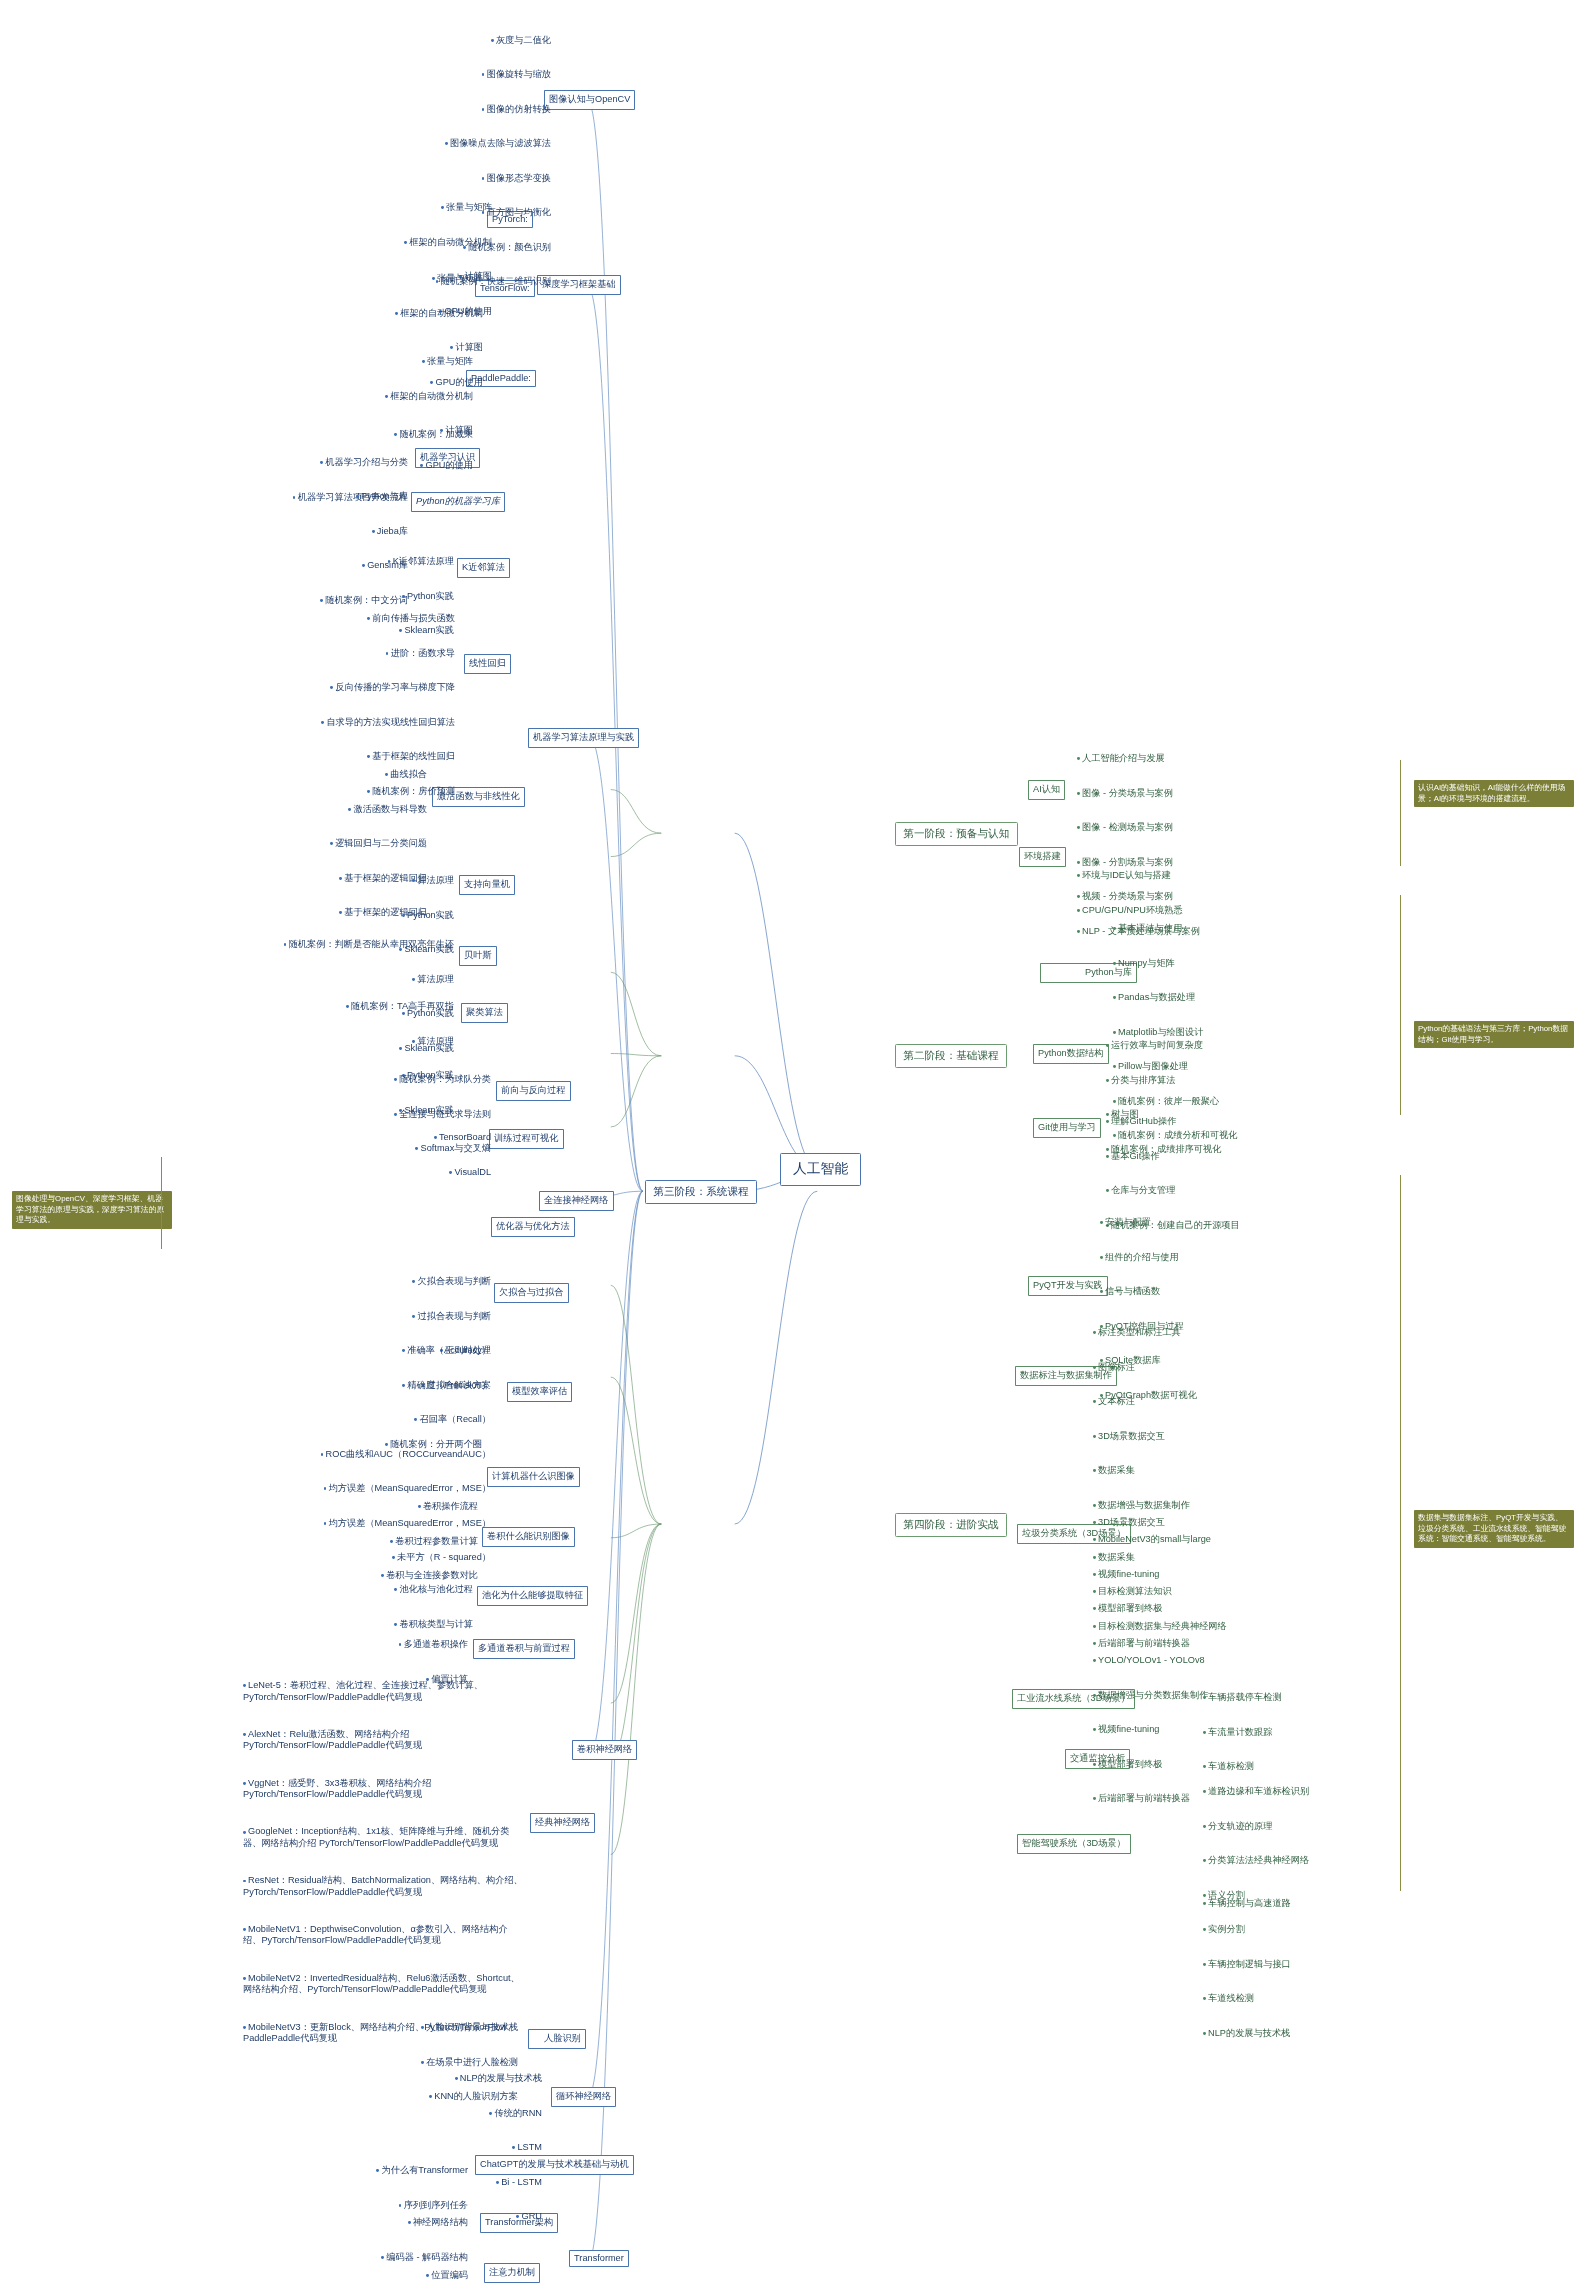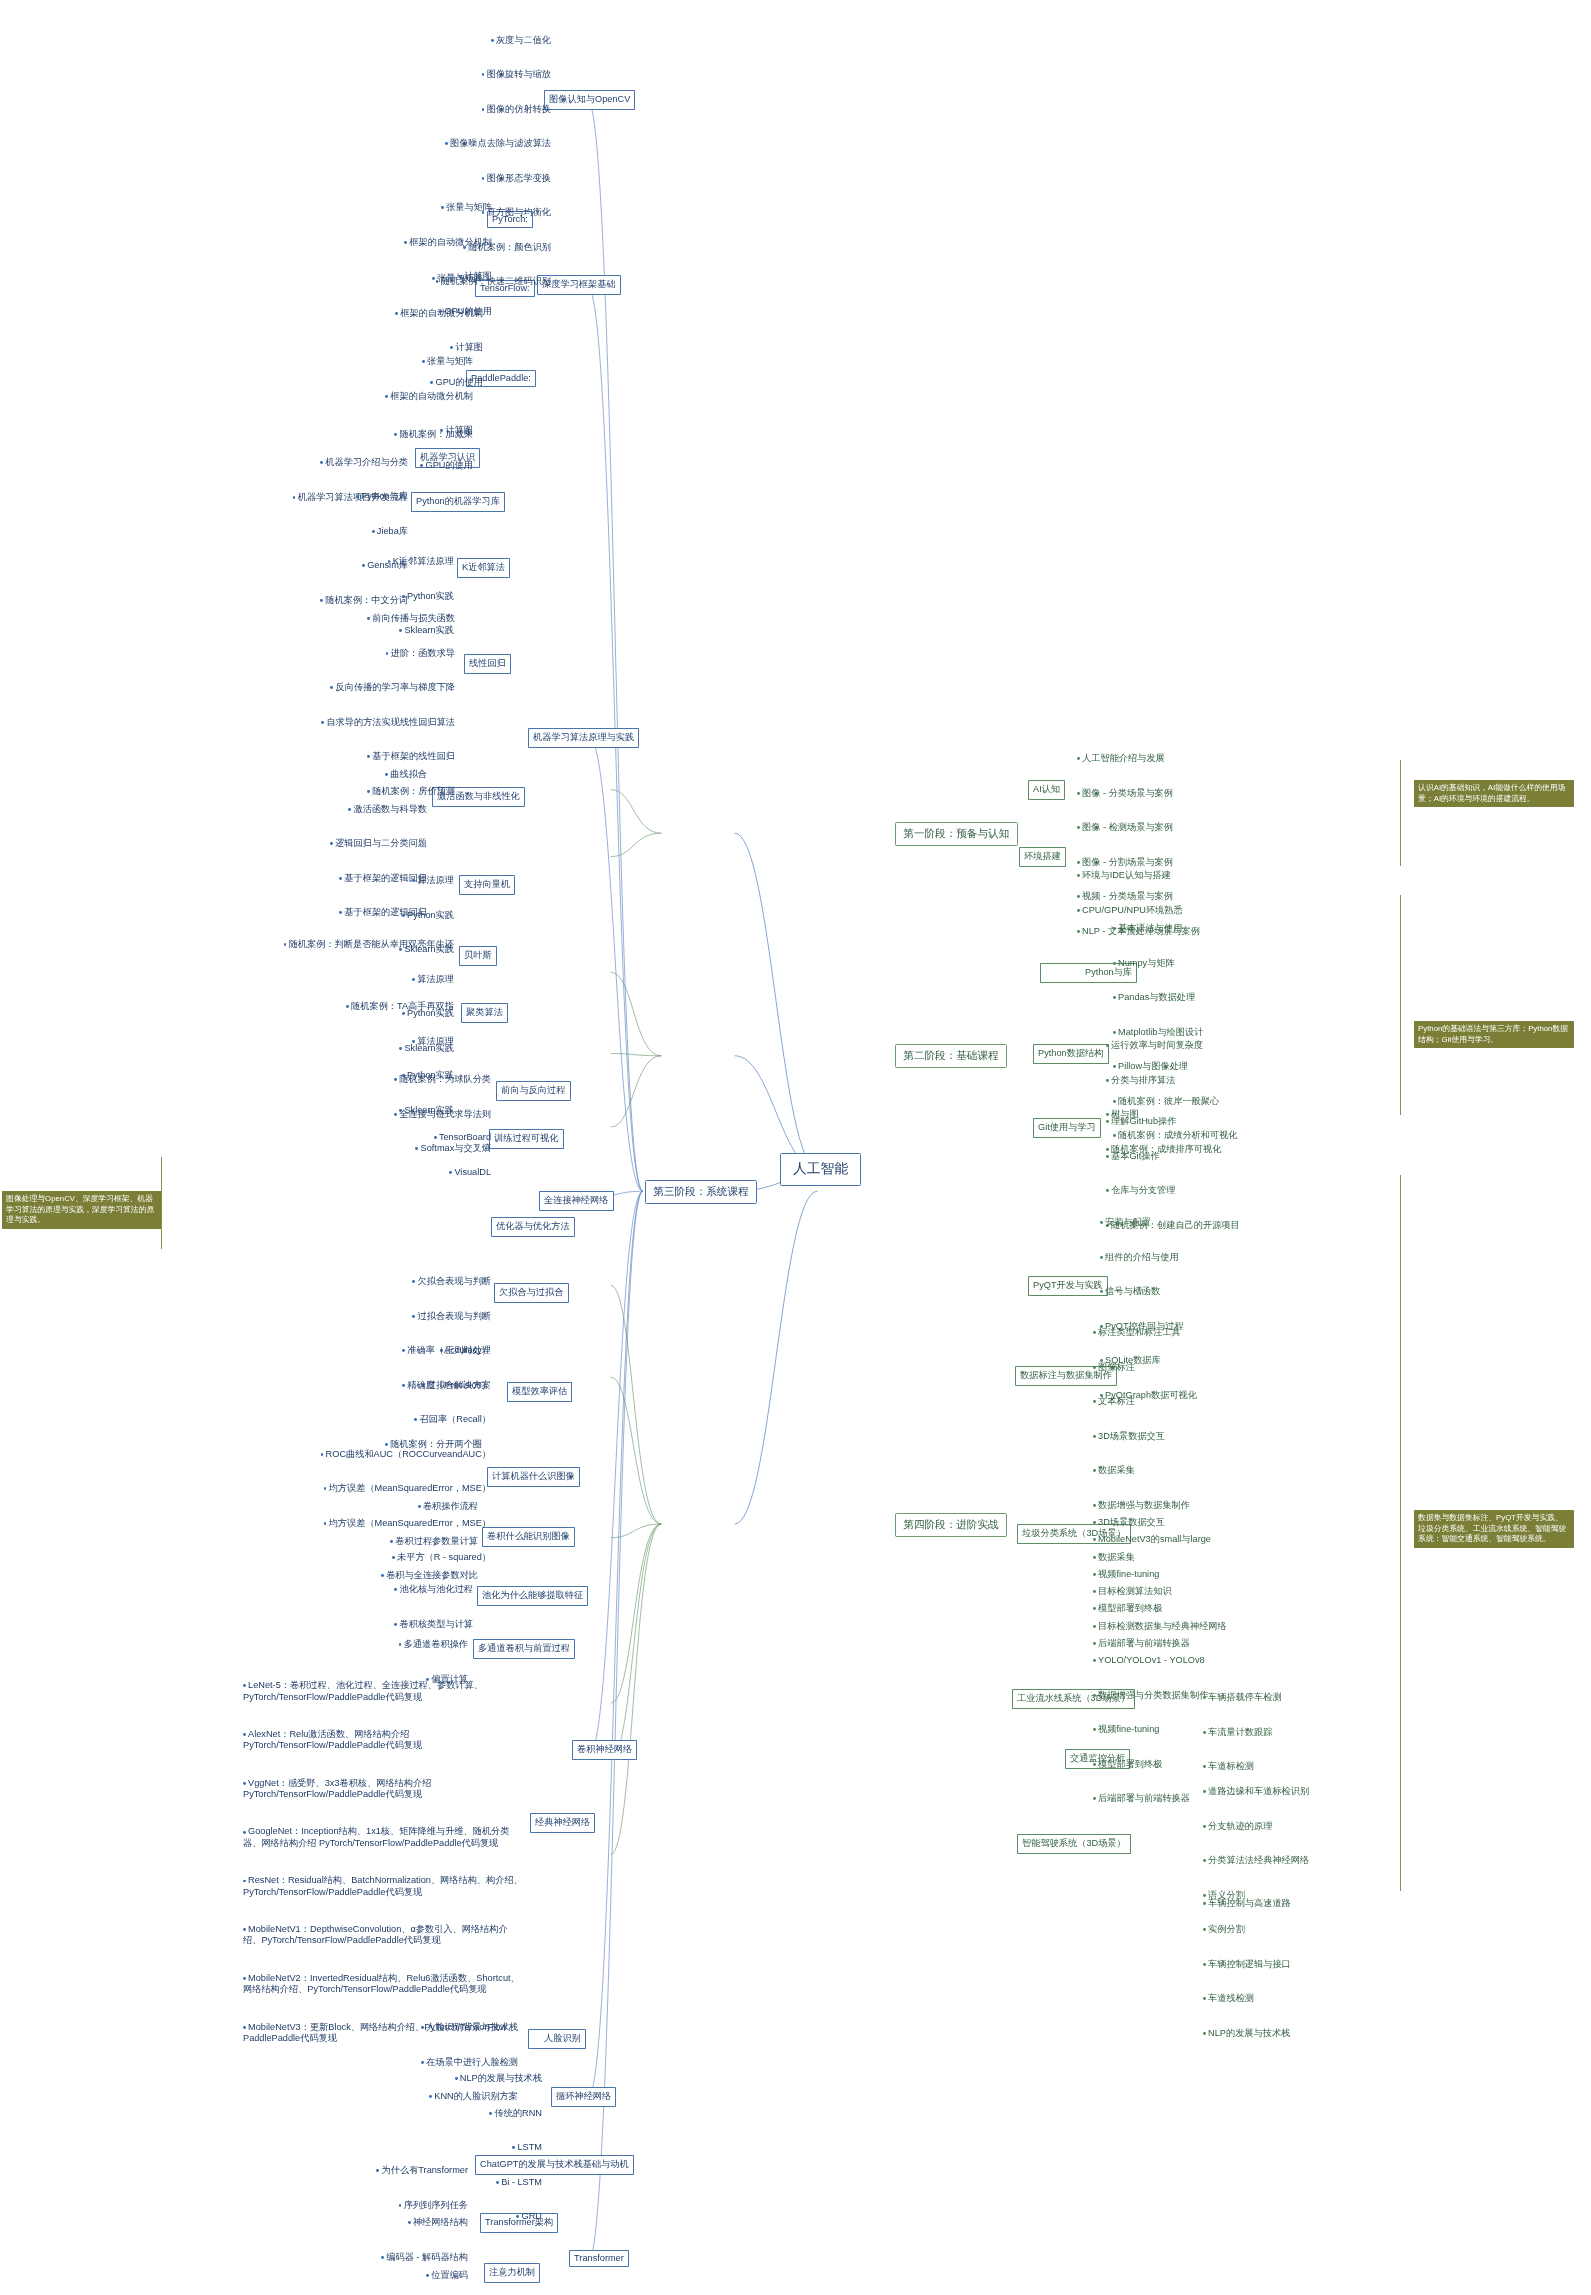--- a/index.html
+++ b/index.html
@@ -62,21 +62,21 @@
 
   <div class="root" style="left:780px;top:1153px;">人工智能</div>
 
   <div class="stage" style="left:895px;top:822px;">第一阶段：预备与认知</div>
   <div class="stage" style="left:895px;top:1044px;">第二阶段：基础课程</div>
   <div class="stage blue" style="left:645px;top:1180px;">第三阶段：系统课程</div>
   <div class="stage" style="left:895px;top:1513px;">第四阶段：进阶实战</div>
 
   <div class="note" style="left:1414px;top:780px;width:152px;">认识AI的基础知识，AI能做什么样的使用场景；AI的环境与环境的搭建流程。</div>
   <div class="note" style="left:1414px;top:1021px;width:152px;">Python的基础语法与第三方库；Python数据结构；Git使用与学习。</div>
-  <div class="note" style="left:2px;top:1191px;width:152px;">图像处理与OpenCV、深度学习框架、机器学习算法的原理与实践，深度学习算法的原理与实践。</div>
+  <div class="note" style="left:12px;top:1191px;width:152px;">图像处理与OpenCV、深度学习框架、机器学习算法的原理与实践，深度学习算法的原理与实践。</div>
   <div class="note" style="left:1414px;top:1510px;width:152px;">数据集与数据集标注、PyQT开发与实践、垃圾分类系统、工业流水线系统、智能驾驶系统：智能交通系统、智能驾驶系统。</div>
 
   <div class="box grn" style="left:1028px;top:780px;">AI认知</div>
   <div class="box grn" style="left:1019px;top:847px;">环境搭建</div>
 
   <div class="box grn" style="left:1040px;top:963px;padding-left:44px;">Python与库</div>
   <div class="box grn" style="left:1033px;top:1044px;">Python数据结构</div>
   <div class="box grn" style="left:1033px;top:1118px;">Git使用与学习</div>
 
   <div class="box grn" style="left:1028px;top:1276px;">PyQT开发与实践</div>
@@ -86,21 +86,21 @@
   <div class="box grn" style="left:1065px;top:1749px;">交通监控分析</div>
   <div class="box grn" style="left:1017px;top:1834px;">智能驾驶系统（3D场景）</div>
 
   <div class="box" style="left:544px;top:90px;">图像认知与OpenCV</div>
   <div class="box" style="left:537px;top:275px;">深度学习框架基础</div>
   <div class="box" style="left:487px;top:211px;">PyTorch:</div>
   <div class="box" style="left:475px;top:280px;">TensorFlow:</div>
   <div class="box" style="left:466px;top:370px;">PaddlePaddle:</div>
 
   <div class="box" style="left:415px;top:448px;">机器学习认识</div>
-  <div class="box" style="left:411px;top:492px;">Python的机器学习库</div>
+  <div class="box" style="left:411px;top:492px;font-style:italic;">Python的机器学习库</div>
   <div class="box" style="left:457px;top:558px;">K近邻算法</div>
   <div class="box" style="left:464px;top:654px;">线性回归</div>
   <div class="box" style="left:432px;top:787px;">激活函数与非线性化</div>
   <div class="box" style="left:459px;top:875px;">支持向量机</div>
   <div class="box" style="left:459px;top:946px;">贝叶斯</div>
   <div class="box" style="left:461px;top:1003px;">聚类算法</div>
   <div class="box" style="left:528px;top:728px;">机器学习算法原理与实践</div>
 
   <div class="box" style="left:496px;top:1081px;">前向与反向过程</div>
   <div class="box" style="left:489px;top:1129px;">训练过程可视化</div>

